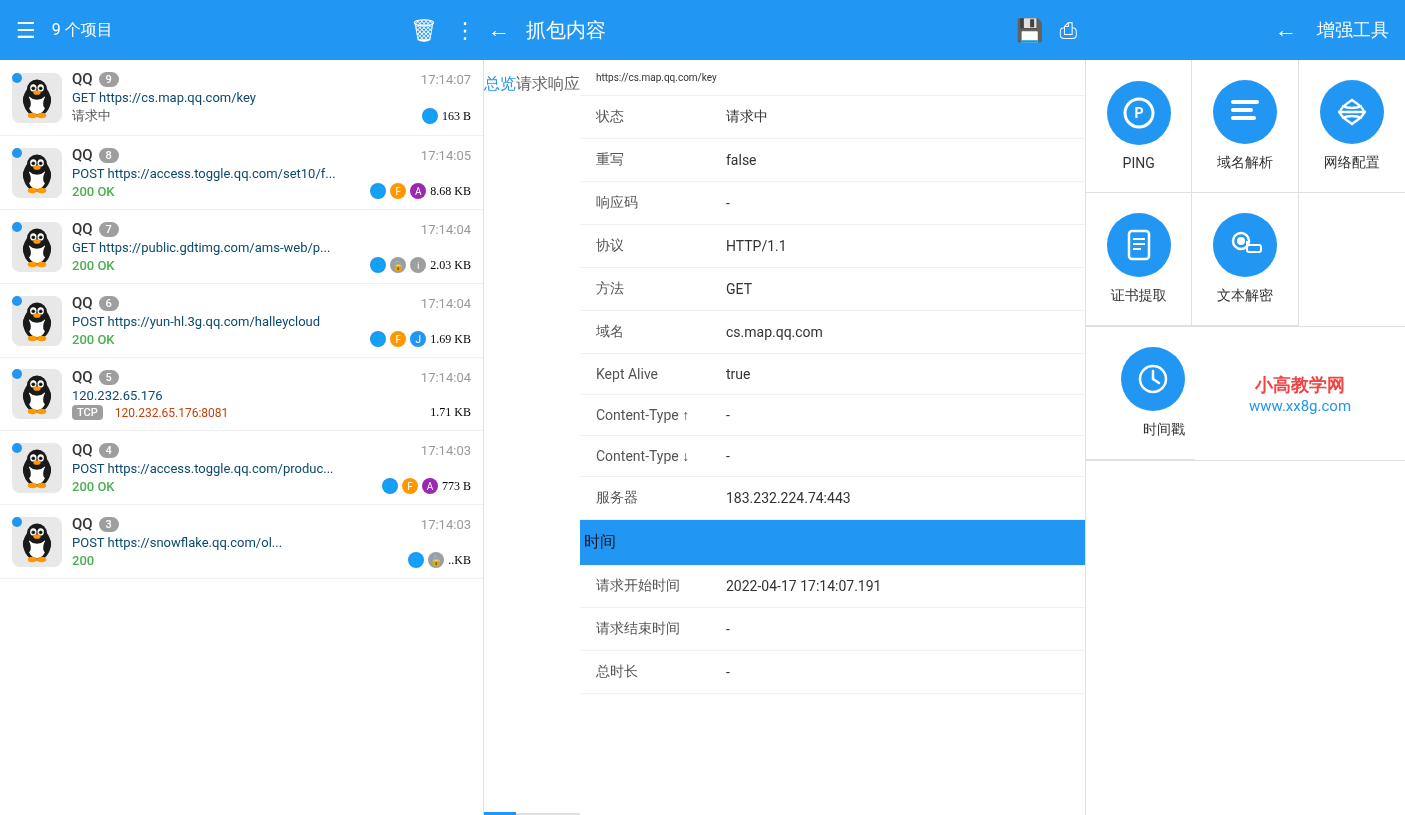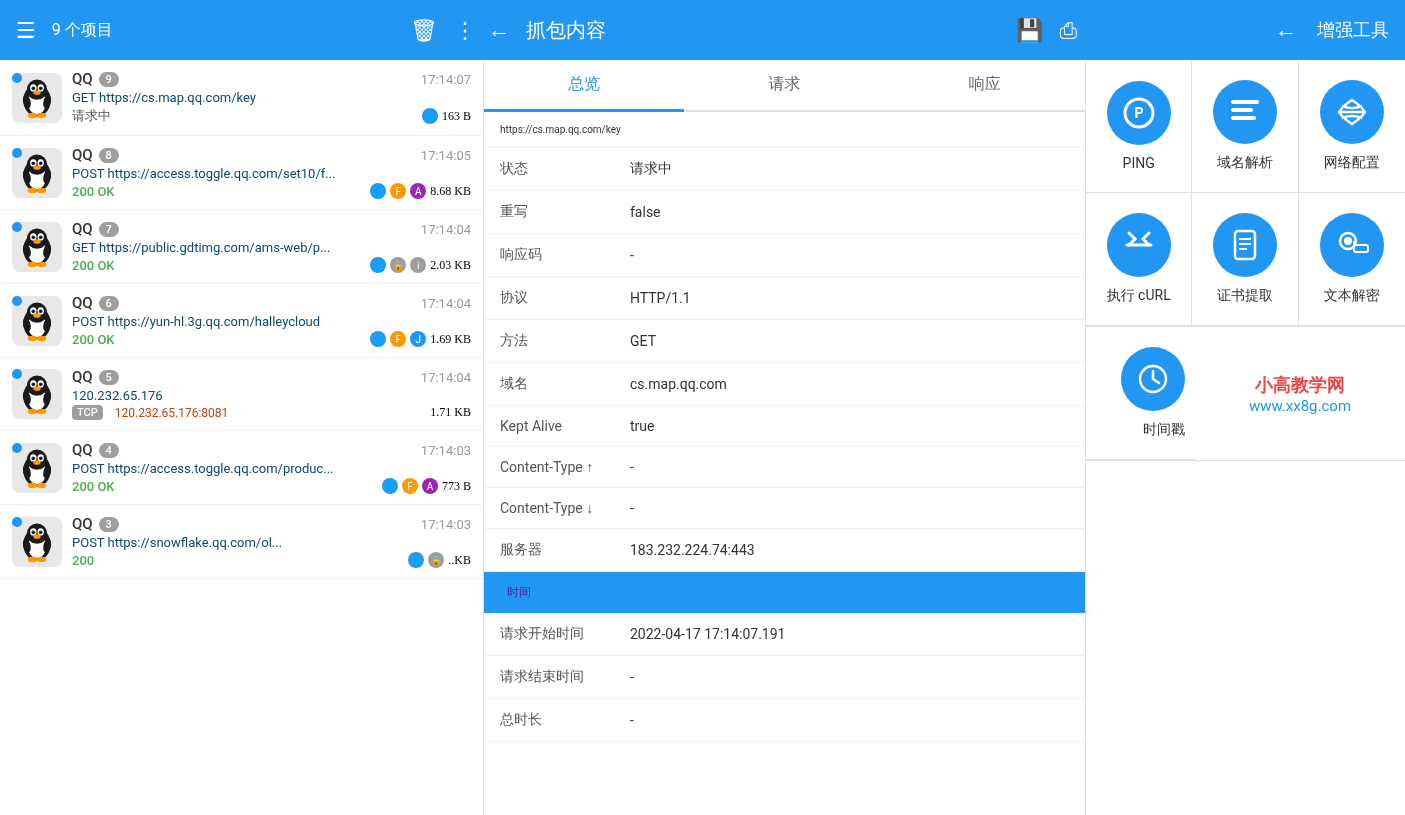--- a/index.html
+++ b/index.html
@@ -182,21 +182,21 @@
       flex: 1;
       display: flex;
       overflow: hidden;
     }
 
     
     .detail-panel {
       flex: 1;
       background: white;
       display: flex;
-      flex-direction: column;
+      flex-direction: row;
       overflow: hidden;
     }
 
     
     .tabs {
       display: flex;
       border-bottom: 2px solid #e0e0e0;
       background: white;
       flex-shrink: 0;
     }
@@ -239,25 +239,25 @@
       font-size: 14px;
       color: #555;
       flex-shrink: 0;
     }
     .detail-value {
       font-size: 14px;
       color: #333;
       flex: 1;
     }
     .detail-section-header {
-      padding: 12px 23px;
-      font-size: 12px;
+      padding: 12px 4px;
+      font-size: 16px;
       font-weight: 500;
       background: #2196F3;
-      color: #4c1d95;
+      color: #0f172a;
     }
 
     
     .tool-panel {
       width: 320px;
       background: white;
       border-left: 1px solid #e0e0e0;
       display: flex;
       flex-direction: column;
       flex-shrink: 0;
@@ -748,30 +748,20 @@
             <svg width="36" height="36" viewBox="0 0 36 36">
                 <path d="M18 6 Q6 14 6 18 Q6 22 18 30 Q30 22 30 18 Q30 14 18 6Z" fill="none" stroke="white" stroke-width="2.5"></path>
                 <line x1="4" y1="18" x2="32" y2="18" stroke="white" stroke-width="2.5"></line>
                 <path d="M8 12 Q18 16 28 12" fill="none" stroke="white" stroke-width="2.5"></path>
                 <path d="M8 24 Q18 20 28 24" fill="none" stroke="white" stroke-width="2.5"></path>
               </svg>
           </div>
           <span class="tool-label">网络配置</span>
         </div>
 
-        <div class="tool-item">
-          <div class="tool-icon-circle">
-            <svg width="36" height="36" viewBox="0 0 36 36">
-                <path d="M8 18 L14 12 L8 6" fill="none" stroke="white" stroke-width="3" stroke-linecap="round"></path>
-                <path d="M28 18 L22 12 L28 6" fill="none" stroke="white" stroke-width="3" stroke-linecap="round"></path>
-                <line x1="6" y1="18" x2="30" y2="18" stroke="white" stroke-width="3" stroke-linecap="round"></line>
-              </svg>
-          </div>
-          <span class="tool-label">执行 cURL</span>
-        </div>
 
         <div class="tool-item">
           <div class="tool-icon-circle">
             <svg width="36" height="36" viewBox="0 0 36 36">
                 <rect x="8" y="4" width="20" height="28" rx="3" fill="none" stroke="white" stroke-width="2.5"></rect>
                 <line x1="12" y1="12" x2="24" y2="12" stroke="white" stroke-width="2"></line>
                 <line x1="12" y1="17" x2="24" y2="17" stroke="white" stroke-width="2"></line>
                 <line x1="12" y1="22" x2="20" y2="22" stroke="white" stroke-width="2"></line>
               </svg>
           </div>

